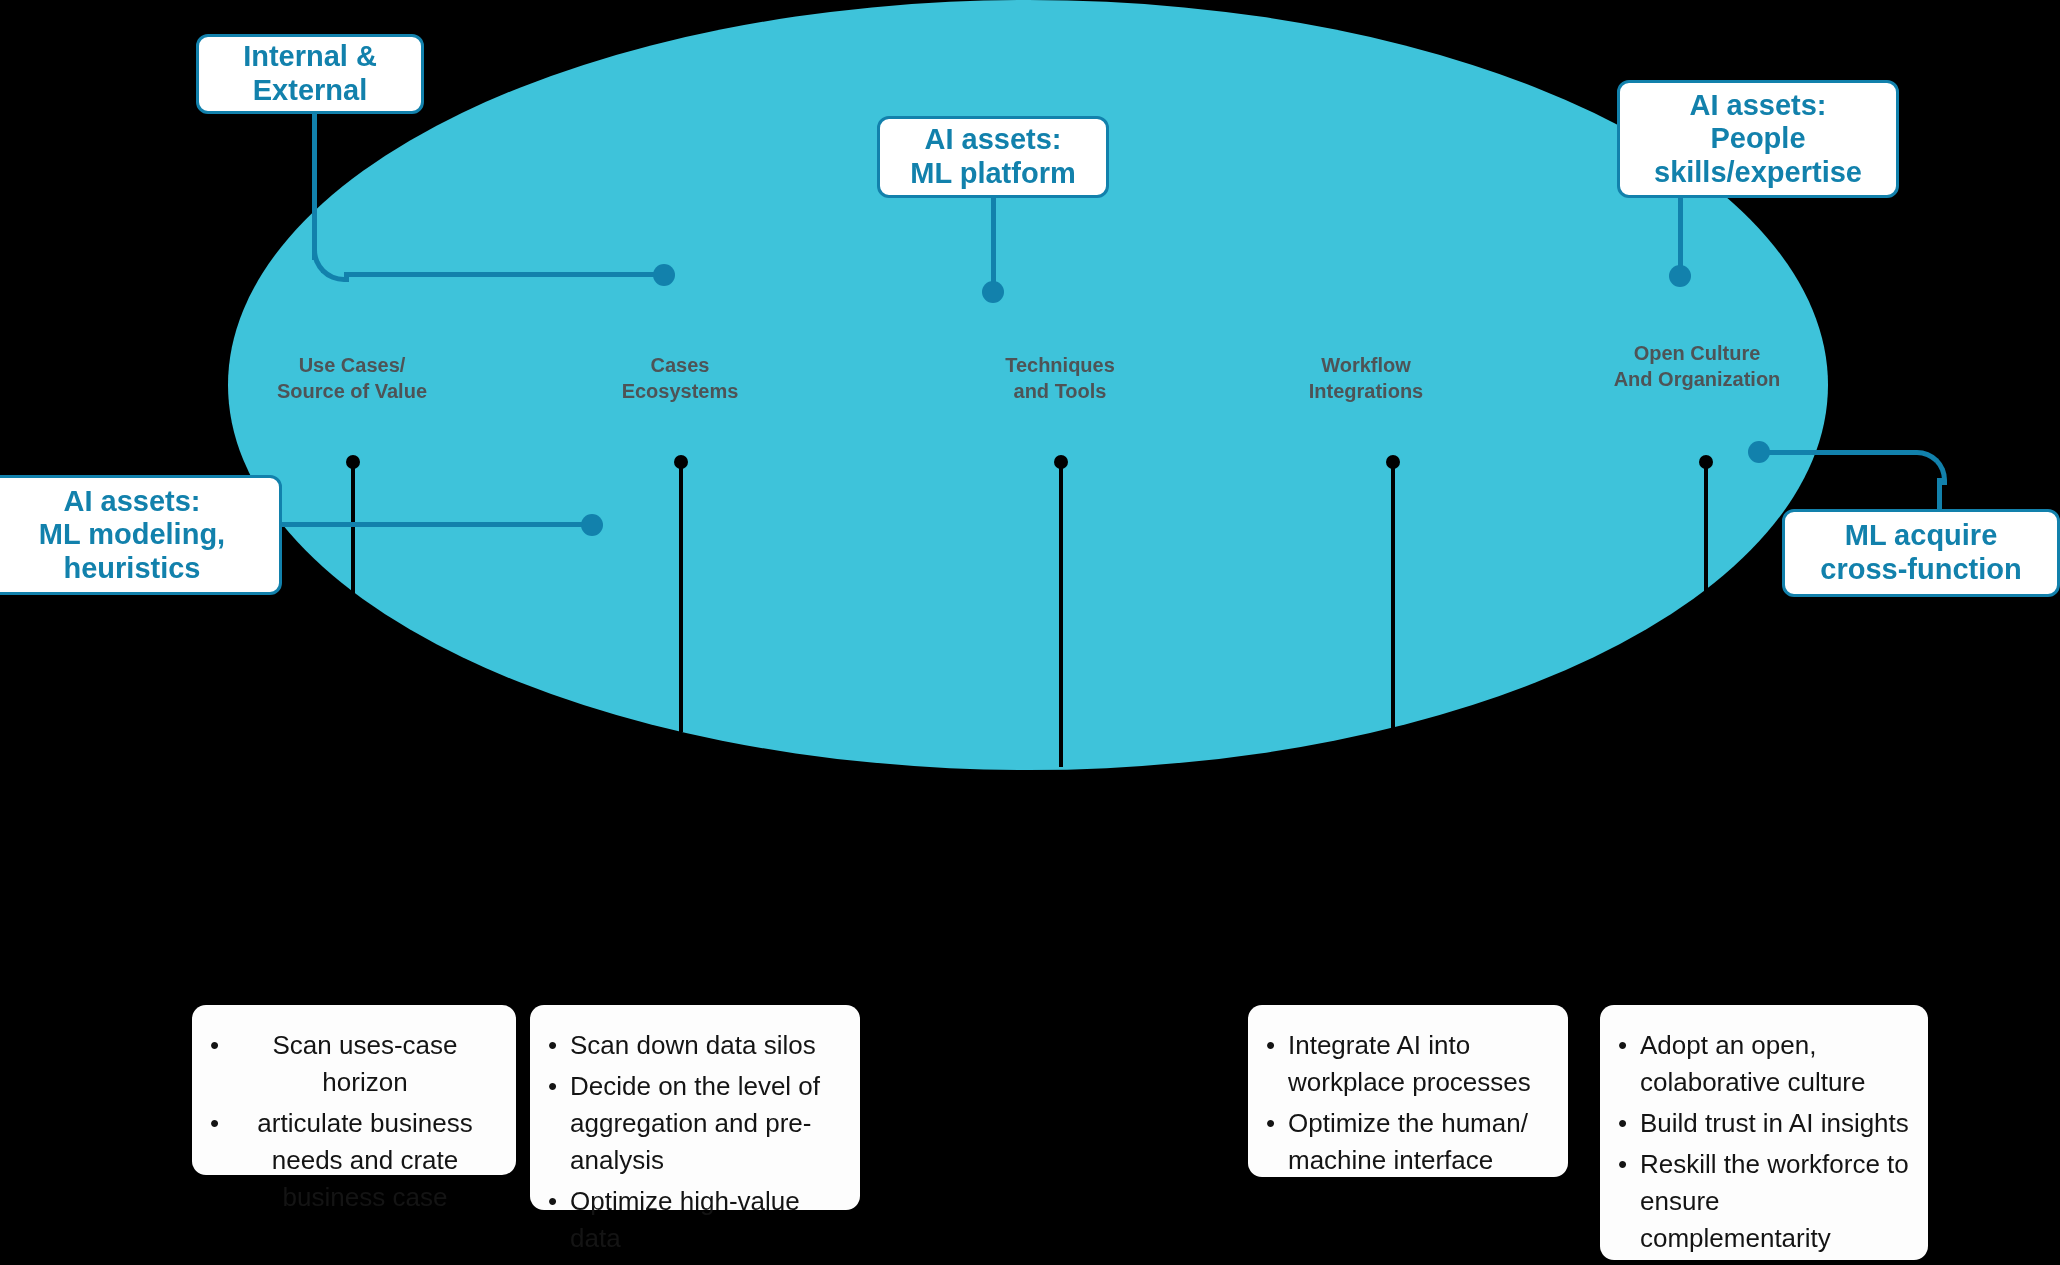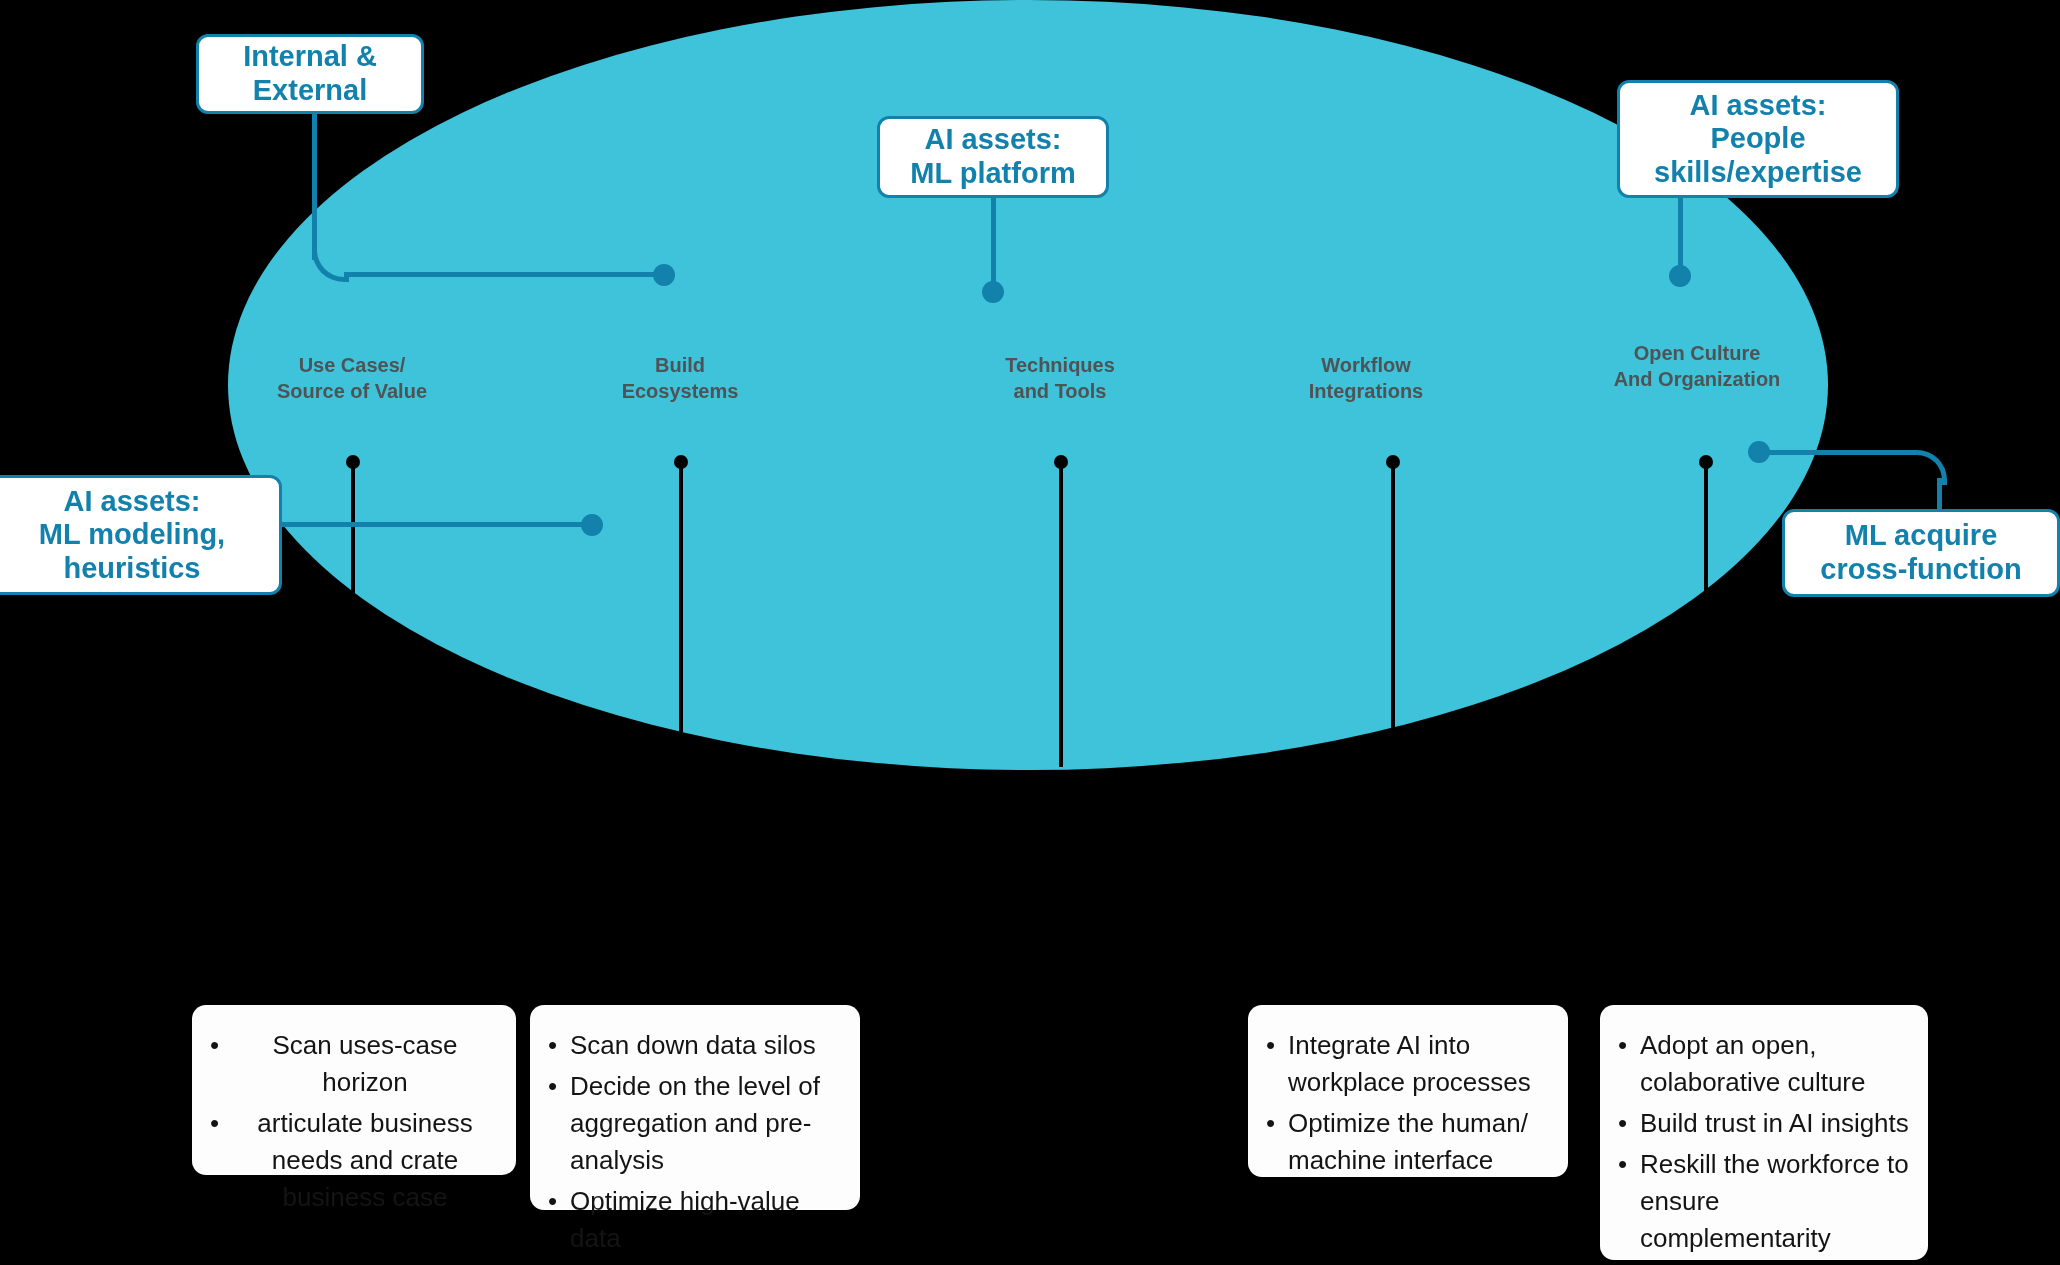--- a/index.html
+++ b/index.html
@@ -123,21 +123,21 @@
 </style>
 </head>
 <body>
 
 <div id="stage">
 
   <div id="ellipse"></div>
 
   <div class="seg-label" style="left:352px; top:352px;">Use Cases/
 Source of Value</div>
-  <div class="seg-label" style="left:680px; top:352px;">Build
+  <div class="seg-label" style="left:680px; top:352px;">Cases
 Ecosystems</div>
   <div class="seg-label" style="left:1060px; top:352px;">Techniques
 and Tools</div>
   <div class="seg-label" style="left:1366px; top:352px;">Workflow
 Integrations</div>
   <div class="seg-label" style="left:1697px; top:340px;">Open Culture
 And Organization</div>
 
   <div class="stem-dot" style="left:346px; top:455px;"></div>
   <div class="stem" style="left:351px; top:462px; height:140px;"></div>

